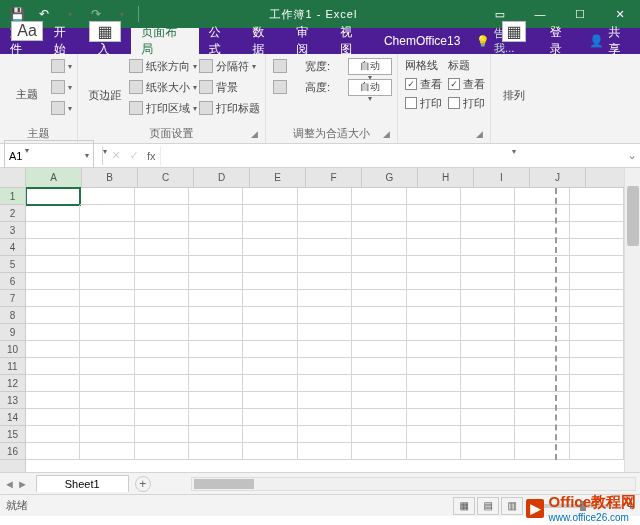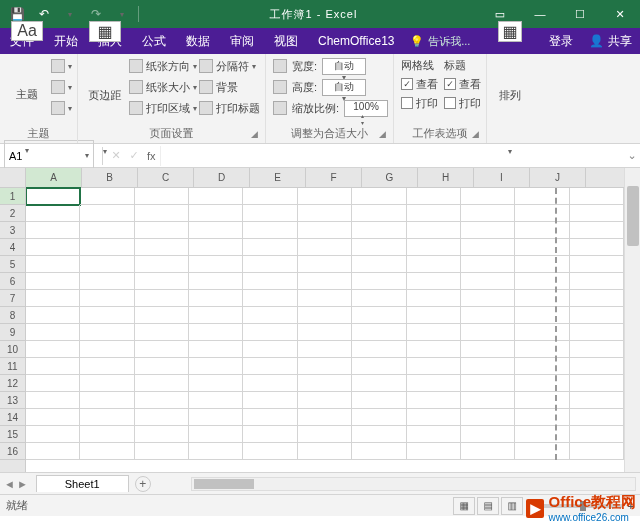--- a/index.html
+++ b/index.html
@@ -21,21 +21,21 @@
 .ribbon { background: #f3f3f3; border-bottom: 1px solid #d4d4d4; height: 90px; display: flex; font-size: 11px; color: #444; }
 .group { display: flex; flex-direction: column; padding: 2px 5px 0 5px; border-right: 1px solid #e0e0e0; }
 .group-body { flex: 1; display: flex; align-items: flex-start; }
 .group-label { text-align: center; font-size: 11px; color: #666; padding-bottom: 2px; }
 .bigbtn { display: flex; flex-direction: column; align-items: center; justify-content: center; width: 44px; height: 64px; cursor: pointer; gap: 44px; }
 .bigicon { width: 32px; height: 32px; background: #fff; border: 1px solid #bbb; margin-bottom: 2px; display: flex; align-items: center; justify-content: center; font-size: 16px; }
 .smallbtns { display: flex; flex-direction: column; gap: 1px; padding-left: 2px; }
 .smbtn { display: flex; align-items: center; height: 20px; gap: 3px; cursor: pointer; white-space: nowrap; }
 .smicon { width: 14px; height: 14px; background: #ddd; border: 1px solid #aaa; display: inline-block; }
 .dd { font-size: 8px; color: #666; }
-.sizerow { display: flex; align-items: center; height: 20px; gap: 5px; }
+.sizerow { display: flex; align-items: center; height: 20px; gap: 18px; }
 .sizeinput { width: 44px; height: 17px; border: 1px solid #ababab; background: #fff; font-size: 10px; padding: 0 2px; display: flex; align-items: center; justify-content: space-between; flex-direction: column; }
 .spin { width: 10px; display: flex; flex-direction: column; font-size: 6px; color: #666; }
 .chkrow { display: flex; align-items: center; height: 18px; gap: 3px; }
 .chk { width: 12px; height: 12px; border: 1px solid #888; background: #fff; display: flex; align-items: center; justify-content: center; font-size: 9px; color: #444; }
 .dlaunch { position: absolute; right: 2px; bottom: 2px; width: 12px; height: 12px; font-size: 9px; color: #888; cursor: pointer; }
 .group { position: relative; }
 .namebox-row { height: 24px; display: flex; align-items: center; border-bottom: 1px solid #d4d4d4; background: #fff; font-size: 11px; }
 .namebox { width: 90px; height: 20px; border: 1px solid #ccc; margin: 0 4px; padding: 15px 4px; display: flex; align-items: center; justify-content: space-between; }
 .fx-sep { width: 1px; height: 18px; background: #d4d4d4; margin: 0 4px; }
 .fx-btn { width: 18px; text-align: center; color: #888; cursor: pointer; }
@@ -90,20 +90,21 @@
     <div class="winbtn">—</div>
     <div class="winbtn">☐</div>
     <div class="winbtn">✕</div>
   </div>
 </div>
 
 <div class="tabbar">
   <div class="tab">文件</div>
   <div class="tab">开始</div>
   <div class="tab">插入</div>
+  <div class="tab active">页面布局</div>
   <div class="tab">公式</div>
   <div class="tab">数据</div>
   <div class="tab">审阅</div>
   <div class="tab">视图</div>
   <div class="tab">ChemOffice13</div>
   <div class="tell">
     <span>💡</span>
     <span>告诉我...</span>
   </div>
   <div class="spacer"></div>
@@ -197,31 +198,20 @@
             </div>
           </div>
         <div class="sizerow">
             <span class="smicon"></span>
             <span>高度:</span>
             <div class="sizeinput">
               <span>自动</span>
               <span class="dd">▾</span>
             </div>
           </div>
-        <div class="sizerow">
-            <span class="smicon"></span>
-            <span>缩放比例:</span>
-            <div class="sizeinput">
-              <span>100%</span>
-              <span class="spin">
-                <span>▴</span>
-                <span>▾</span>
-              </span>
-            </div>
-          </div>
       </div>
     </div>
     <div class="group-label">调整为合适大小</div>
     <div class="dlaunch">◢</div>
   </div>
 
   <div class="group">
     <div class="group-body">
       <div class="smallbtns" style="padding-right:4px">
         <div class="chkrow">网格线</div>
@@ -239,21 +229,20 @@
         <div class="chkrow">
             <span class="chk">✓</span>
             <span>查看</span>
           </div>
         <div class="chkrow">
             <span class="chk"></span>
             <span>打印</span>
           </div>
       </div>
     </div>
-    <div class="group-label">工作表选项</div>
     <div class="dlaunch">◢</div>
   </div>
 
   <div class="group" style="border-right:none">
     <div class="group-body">
       <div class="bigbtn" style="width:36px">
         <div class="bigicon" style="width:24px;height:24px">▦</div>
         <span>排列</span>
         <span class="dd">▾</span>
       </div>

